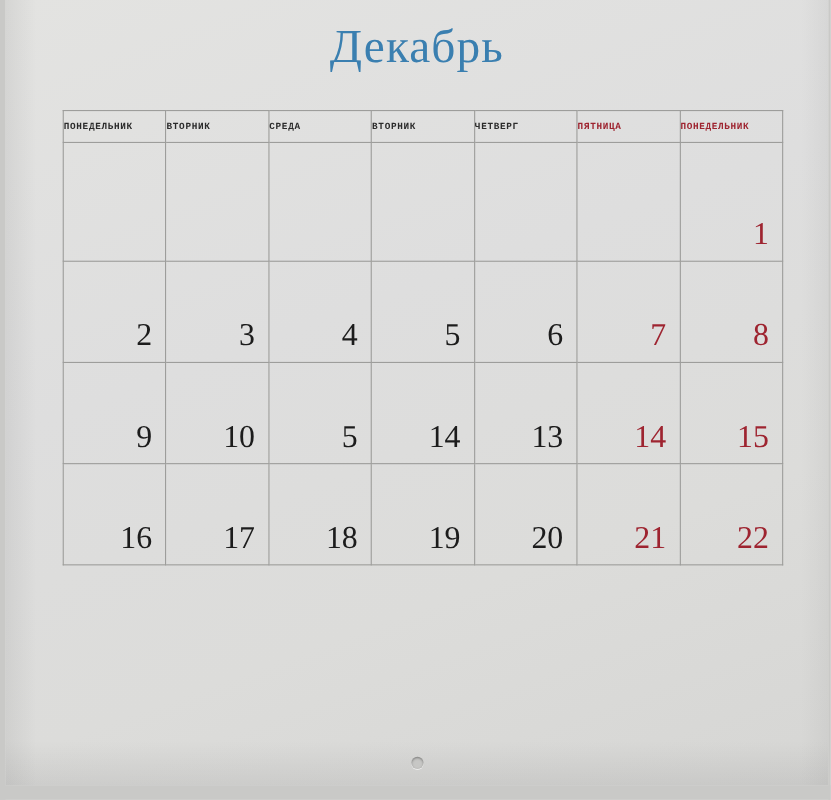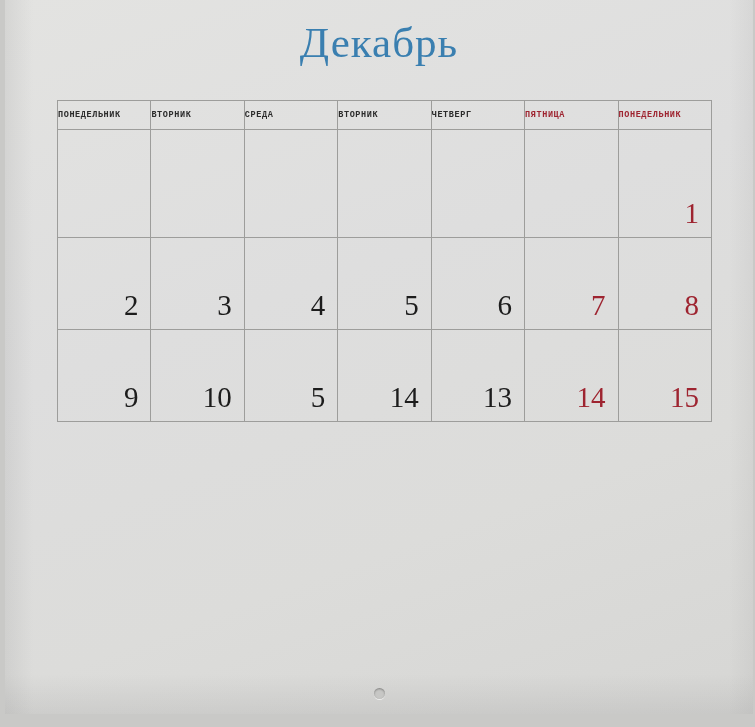--- a/index.html
+++ b/index.html
@@ -171,20 +171,29 @@
         </tr>
         <tr>
           <td class="day">9</td>
           <td class="day">10</td>
           <td class="day">5</td>
           <td class="day">14</td>
           <td class="day">13</td>
           <td class="day weekend">14</td>
           <td class="day weekend">15</td>
         </tr>
+        <tr>
+          <td class="day">16</td>
+          <td class="day">17</td>
+          <td class="day">18</td>
+          <td class="day">19</td>
+          <td class="day">20</td>
+          <td class="day weekend">21</td>
+          <td class="day weekend">22</td>
+        </tr>
       </tbody>
     </table>
 
     <div id="punch-hole"></div>
   </div>
 
   <div id="bottom-strip"></div>
 </div>
 
 </body></html>

